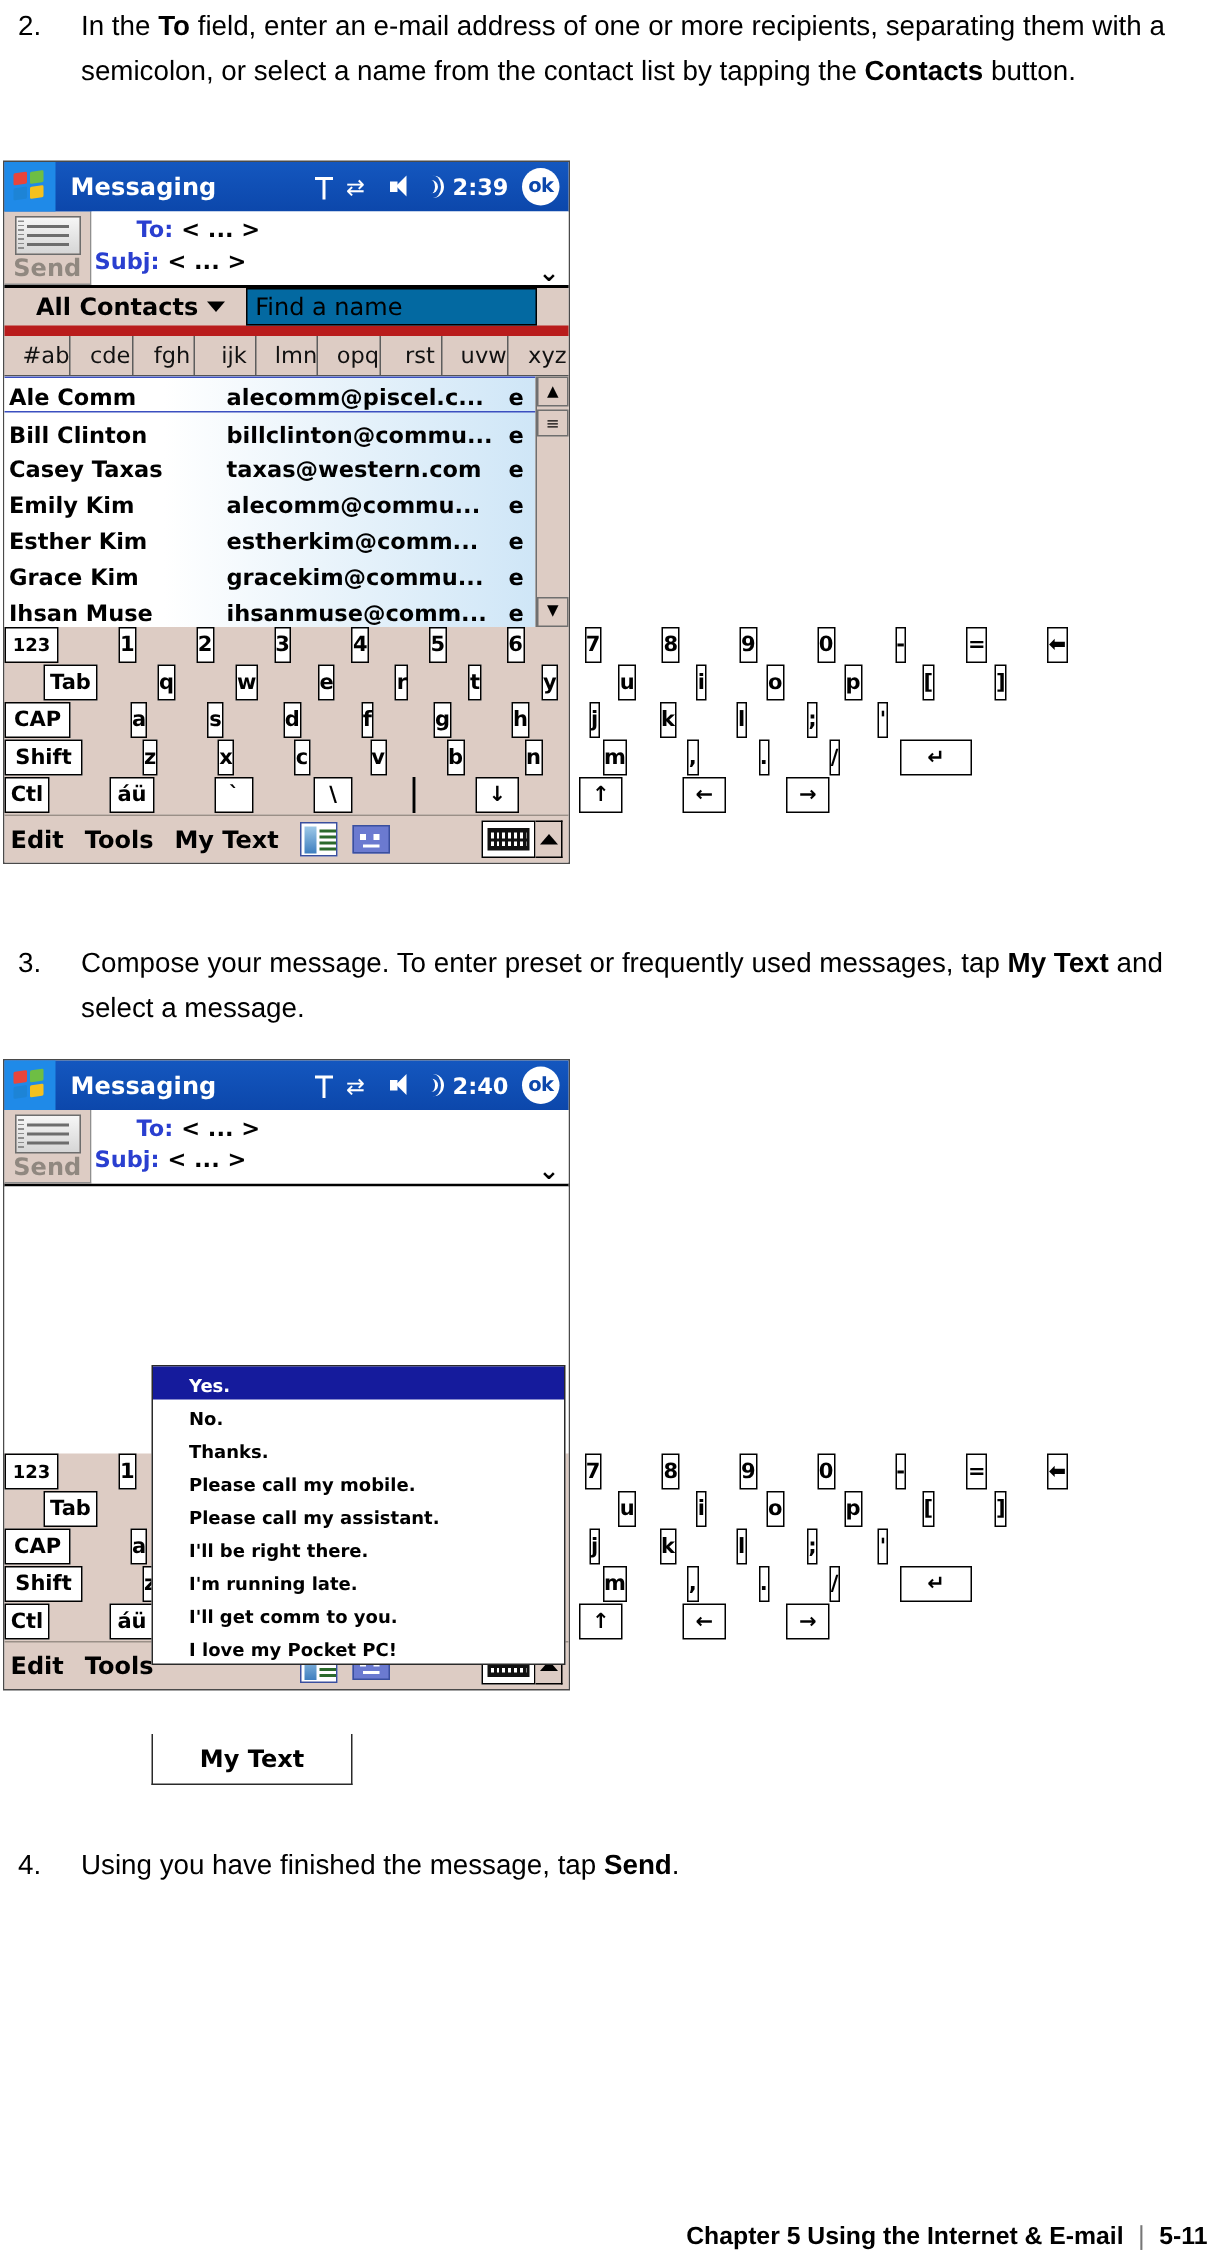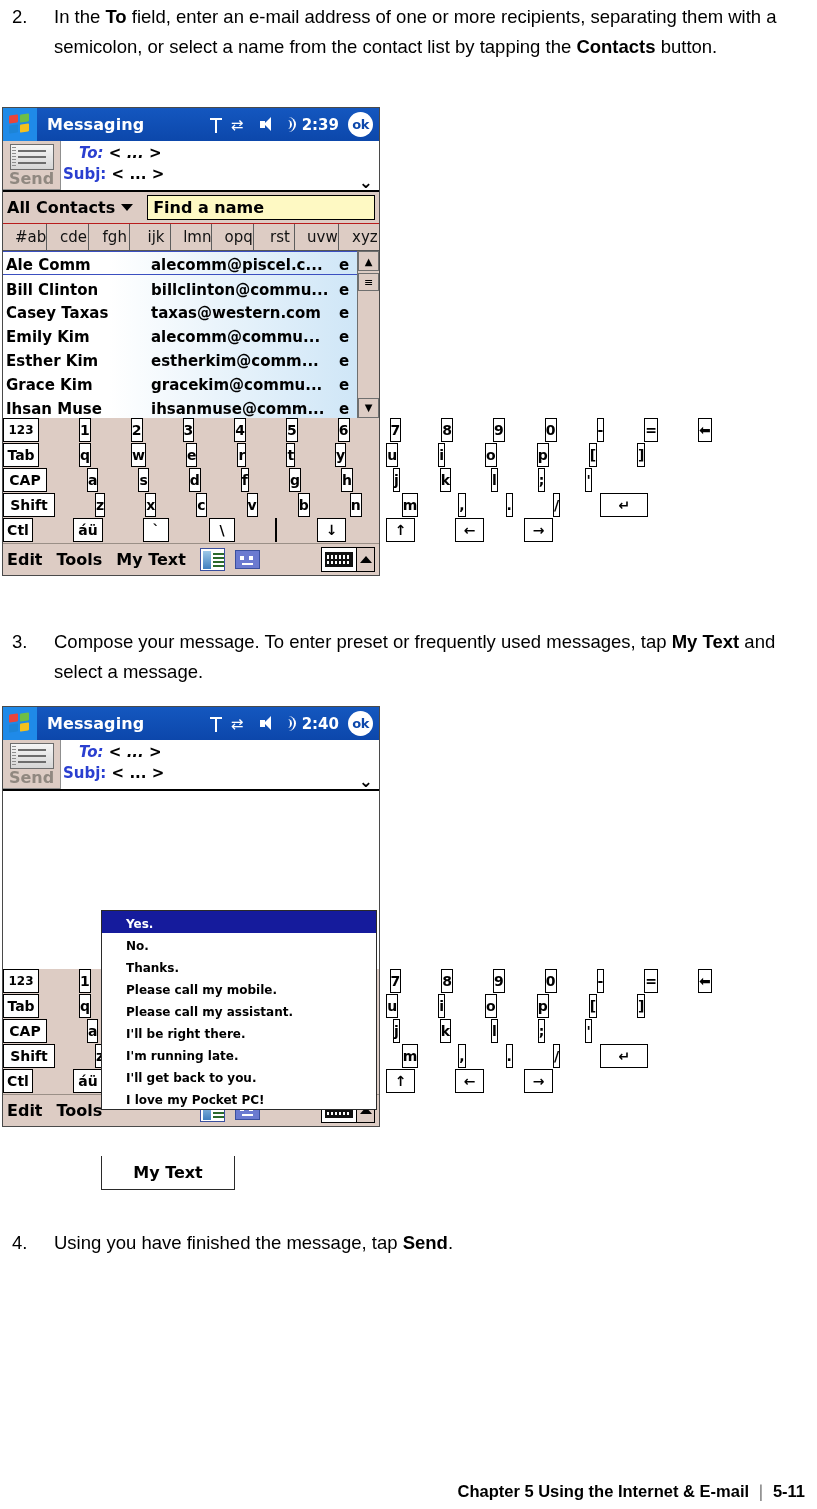--- a/index.html
+++ b/index.html
@@ -114,38 +114,38 @@
   .env-icon:after{
     content:"";position:absolute;left:1px;top:2px;width:4px;height:20px;
     background:repeating-linear-gradient(#8d8d8d 0 1px,transparent 1px 3px);
   }
   .send-lbl{font-size:16px;font-weight:bold;color:#908880;line-height:18px;}
 
   .fields-cell{flex:1;background:#fff;padding:2px 0 1px 0;position:relative;}
   .fld{font-size:15px;line-height:21px;font-weight:bold;white-space:nowrap;}
   .fld .k{color:#2a3fd0;}
   .fld .v{color:#000; font-weight:bold;}
-  .fld.to{ padding-left:18px;font-style:italic; }
+  .fld.to{ padding-left:30px; }
   .fld.subj{ padding-left:2px; }
   .chev{
     position:absolute;right:6px;bottom:1px;color:#000;font-size:17px;font-weight:bold;line-height:14px;
   }
 
   
   .contacts-bar{
     display:flex;align-items:center;
-    background:#ddccc4;height:32px;border-bottom:1px solid #b91c1c;
-    padding:0 4px;
+    background:#ddccc4;height:32px;border-bottom:7px solid #b91c1c;
+    padding:0 21px;
   }
   .all-contacts{font-size:16px;font-weight:bold;color:#000;display:flex;align-items:center;gap:6px;}
   .caret-dn{width:0;height:0;border-left:6px solid transparent;border-right:6px solid transparent;border-top:7px solid #000;}
   .find-box{
-    flex:1;margin-left:14px;background:#fef9c3;border:1px solid #000;
+    flex:1;margin-left:14px;background:#0369a1;border:1px solid #000;
     height:25px;display:flex;align-items:center;padding-left:5px;
-    font-size:16px;font-weight:bold;
+    font-size:16px;font-weight:normal;
   }
 
   
   .alpha-row{display:flex;background:#ddccc4;height:27px;border-bottom:1px solid #555;}
   .alpha{
     flex:1;text-align:center;font-size:15px;color:#111;
     border-right:1px solid #5d5d5d;line-height:26px;
     font-family:"DejaVu Sans", sans-serif;
     margin-left:12px;
   }
@@ -176,21 +176,21 @@
 
   
   .kb{background:#ddccc4;padding:0;}
   .krow{display:flex;height:25px;gap:39px;}
   .key{
     flex:1;background:#fff;border:1px solid #000;margin:0 1px 1px 0;
     font-size:14px;font-weight:bold;display:flex;align-items:center;justify-content:center;
     color:#000;line-height:1;
   }
   .key.w-num{flex:0 0 36px;font-size:12px;}
-  .key.w-tab{flex:0 0 36px;}
+  .key.w-tab{flex:0 0 36px;margin-left:26px;}
   .key.w-cap{flex:0 0 44px;}
   .key.w-shift{flex:0 0 52px;}
   .key.w-ctl{flex:0 0 30px;}
   .key.w-accent{flex:0 0 30px;}
   .key.w-sm{flex:0 0 26px;}
   .key.space{flex:1;}
   .key.w-arrow{flex:0 0 29px;}
   .key.w-ret{flex:0 0 48px;}
 
   
@@ -605,21 +605,21 @@
   </div>
 
   <div class="mytext-popup" id="mytextMenu">
       <div class="mt-item sel">Yes.</div>
       <div class="mt-item">No.</div>
       <div class="mt-item">Thanks.</div>
       <div class="mt-item">Please call my mobile.</div>
       <div class="mt-item">Please call my assistant.</div>
       <div class="mt-item">I'll be right there.</div>
       <div class="mt-item">I'm running late.</div>
-      <div class="mt-item">I'll get back to you.</div>
+      <div class="mt-item">I'll get comm to you.</div>
       <div class="mt-item">I love my Pocket PC!</div>
     </div>
   <div class="mytext-tab">My Text</div>
 </div>
 
 <div class="step" style="left:12px; top:1228px; width:805px;">
   <div class="step-num">4.</div>
   <div class="step-body" id="step4text"><span>Using you have finished the message, tap </span><b>Send</b><span>.</span></div>
 </div>
 

